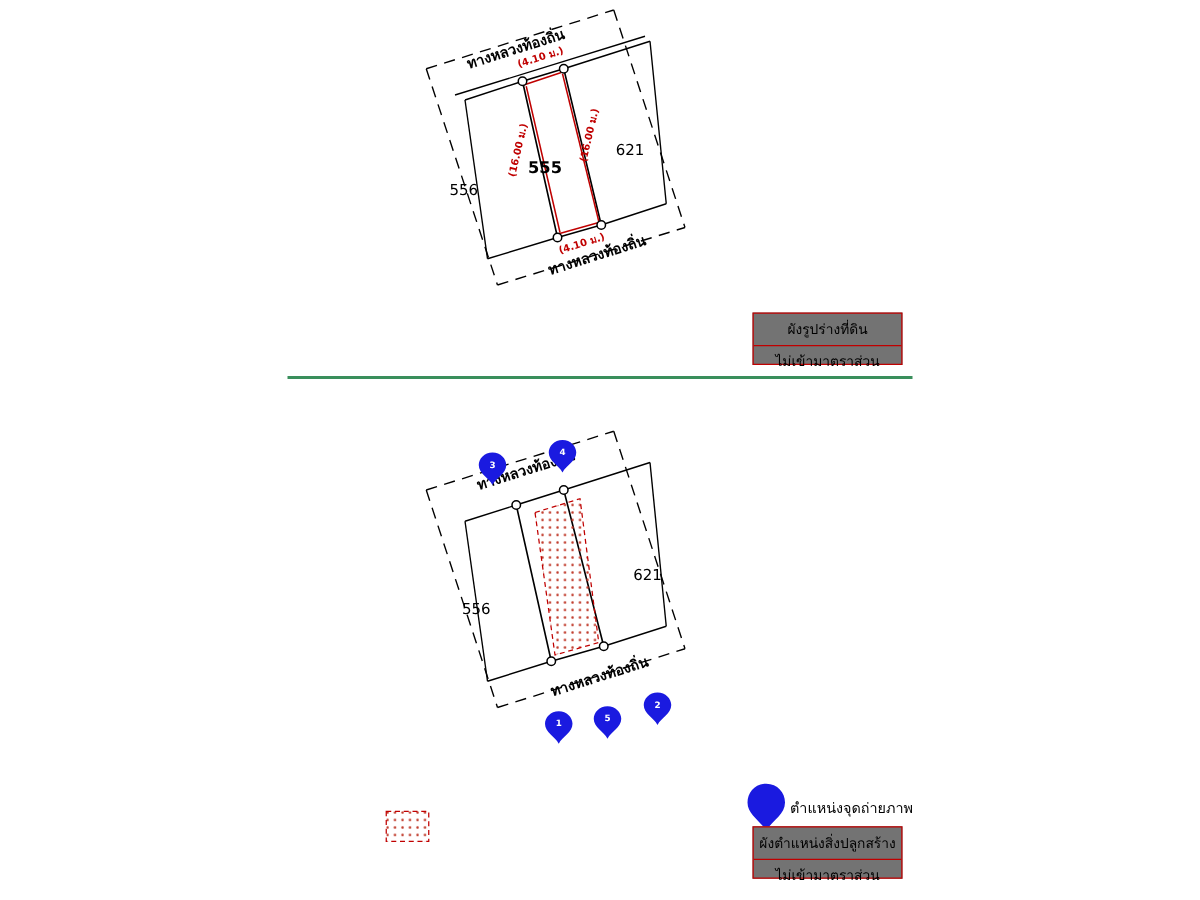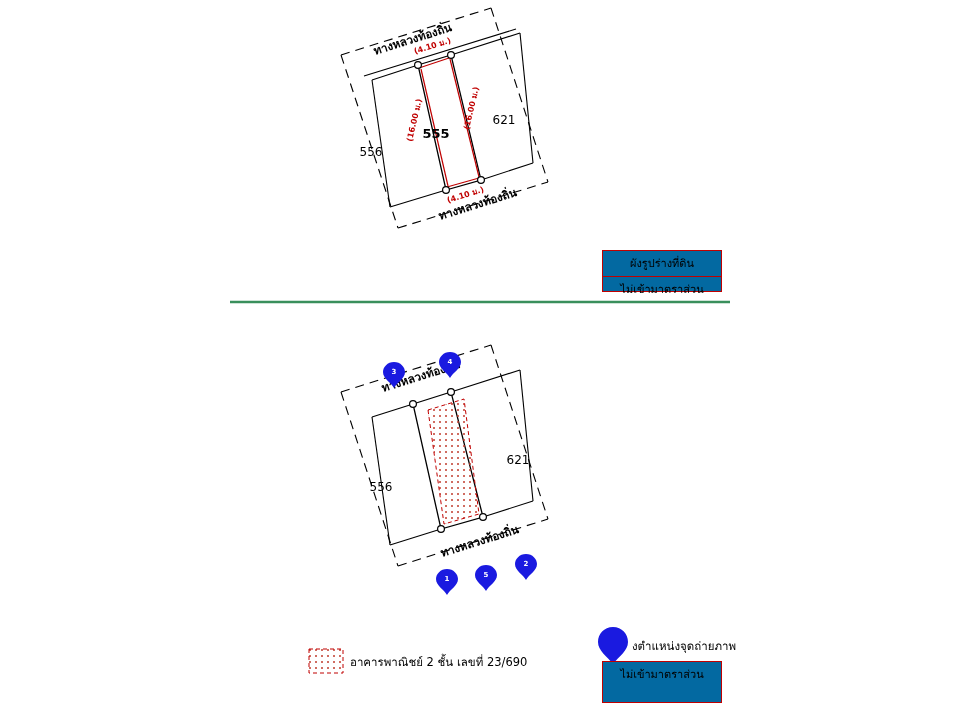--- a/index.html
+++ b/index.html
@@ -22,21 +22,21 @@
   svg.layer {
     position: absolute;
     left: 0;
     top: 0;
     width: 960px;
     height: 720px;
   }
   .legend-box {
     position: absolute;
     border: 1px solid #c00000;
-    background: #0369a1;
+    background: #737373;
     box-sizing: border-box;
   }
   .legend-row {
     border-bottom: 1px solid #c00000;
     text-align: center;
     font-size: 11px;
     color: #000000;
     padding: 3px 0 4px 0;
     font-family: "DejaVu Sans", "Liberation Sans", sans-serif;
   }
@@ -234,23 +234,23 @@
   </svg>
 
   <div class="legend-shadow" style="left:606px; top:254px; width:120px; height:42px;"></div>
   <div class="legend-box" style="left:602px; top:250px; width:120px; height:42px;">
     <div class="legend-row">ผังรูปร่างที่ดิน</div>
     <div class="legend-row">ไม่เข้ามาตราส่วน</div>
   </div>
 
   <div class="legend-shadow" style="left:606px; top:665px; width:120px; height:42px;"></div>
   <div class="legend-box" style="left:602px; top:661px; width:120px; height:42px;">
+    <div class="legend-row">ผังตำแหน่งสิ่งปลูกสร้าง</div>
     <div class="legend-row">ไม่เข้ามาตราส่วน</div>
   </div>
 
   <svg style="position:absolute; left:308px; top:648px; width:36px; height:26px;" viewBox="0 0 36 26">
     <rect x="1" y="1" width="34" height="24" fill="url(#dotfill)" stroke="#c00000" stroke-width="1" stroke-dasharray="4,3"></rect>
   </svg>
-  <div class="swatch-label" style="left:350px; top:653px;">อาคารพาณิชย์ 2 ชั้น เลขที่ 23/690</div>
-
-  <div class="pin-label" style="left:632px; top:637px;">งตำแหน่งจุดถ่ายภาพ</div>
+
+  <div class="pin-label" style="left:632px; top:637px;">ตำแหน่งจุดถ่ายภาพ</div>
 
 </div>
 
 </body></html>

